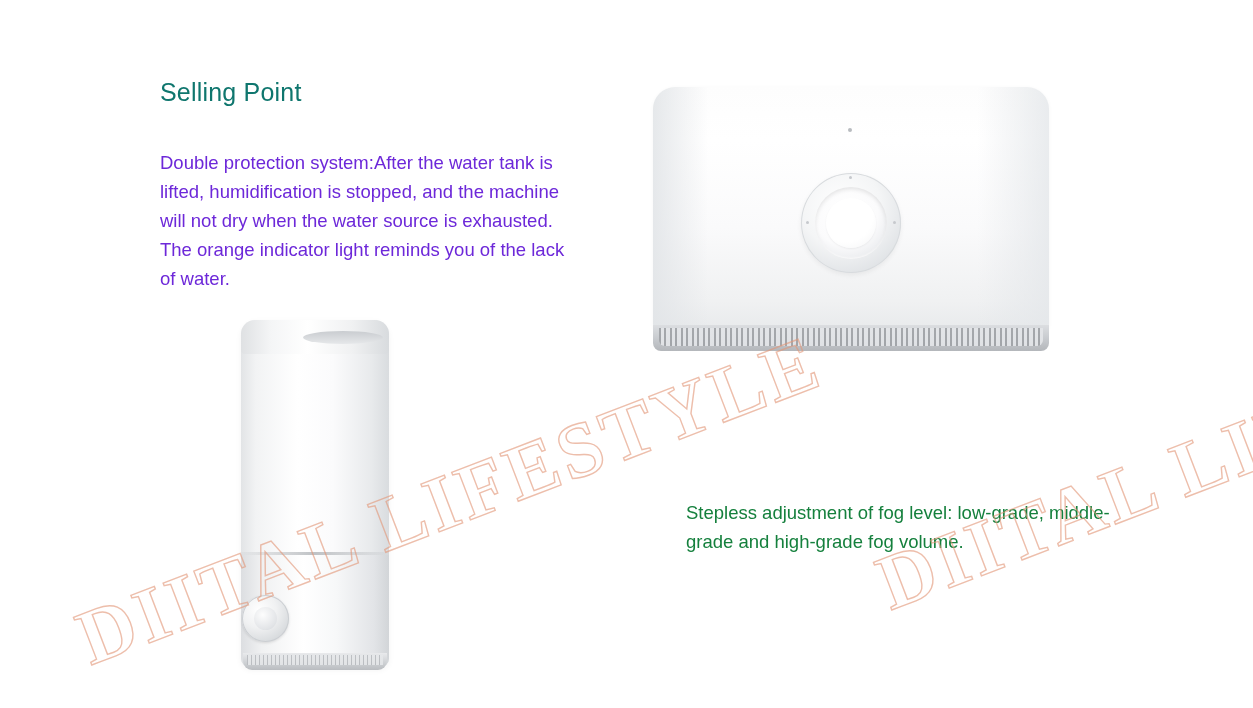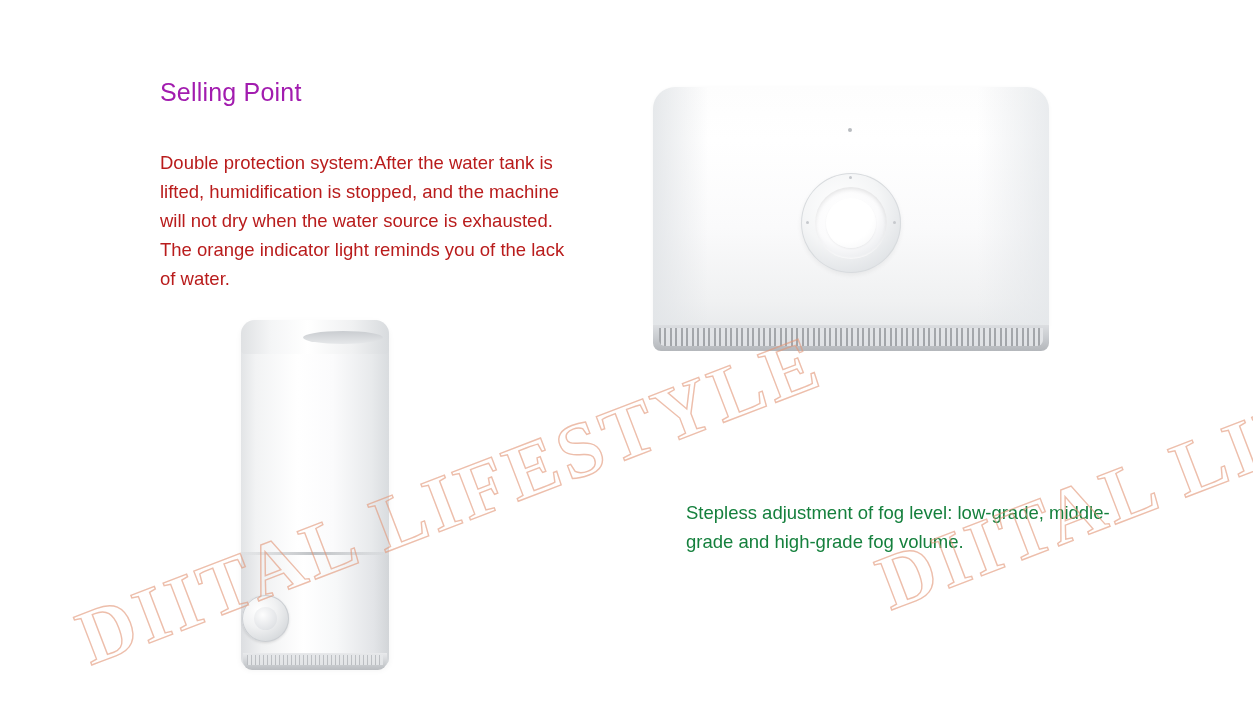--- a/index.html
+++ b/index.html
@@ -16,32 +16,32 @@
     color: #1a1a1a;
   }
 
   
   .slide-title {
     position: absolute;
     left: 160px;
     top: 78px;
     font-size: 25px;
     font-weight: 400;
-    color: #a21caf;
+    color: #0f766e;
     letter-spacing: 0.2px;
   }
 
   .body-text {
     position: absolute;
     left: 160px;
     top: 148px;
     width: 420px;
     font-size: 18.5px;
     line-height: 29px;
-    color: #b91c1c;
+    color: #6d28d9;
   }
 
   
   .caption-right {
     position: absolute;
     left: 686px;
     top: 498px;
     width: 450px;
     font-size: 18.5px;
     line-height: 29px;

